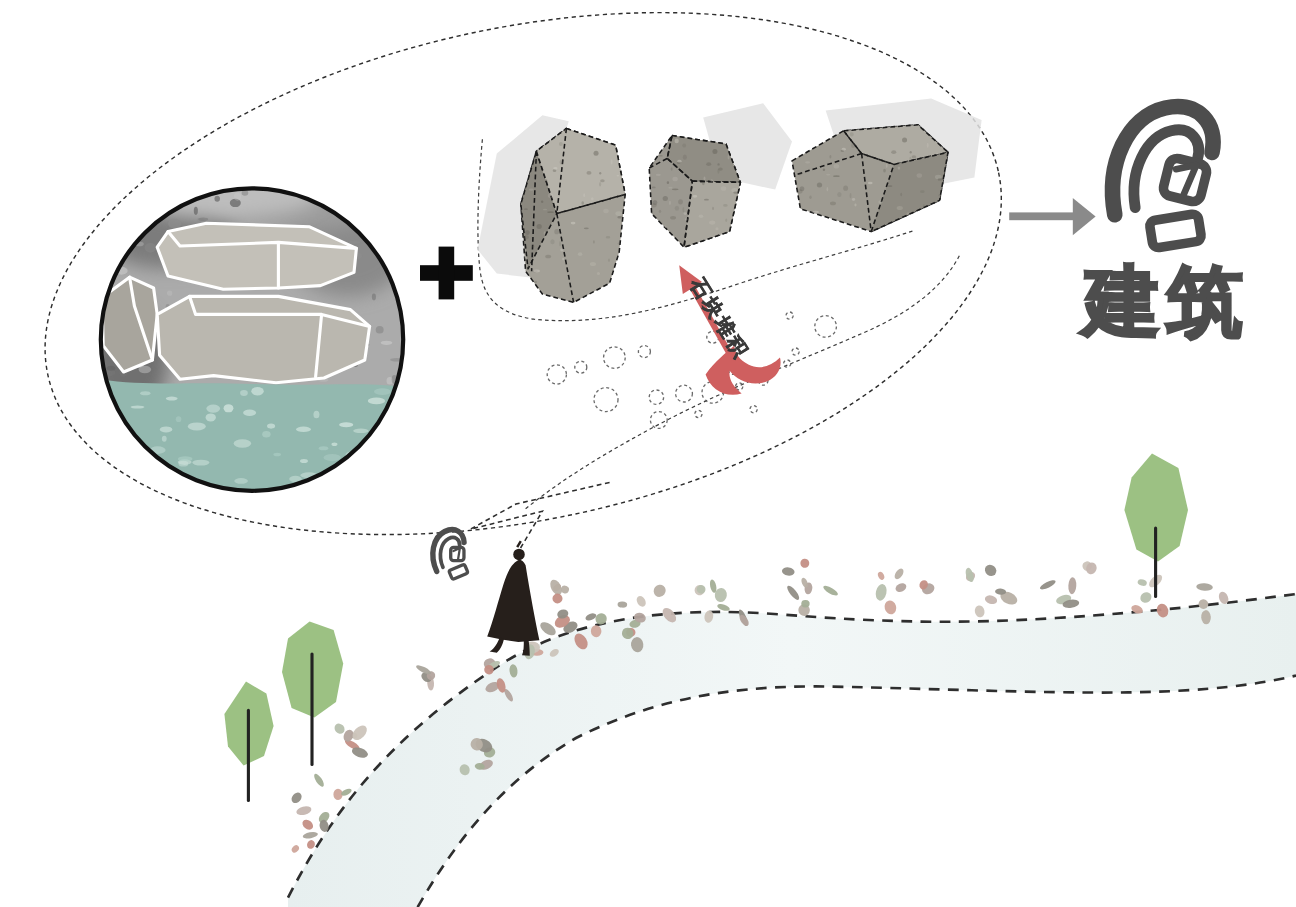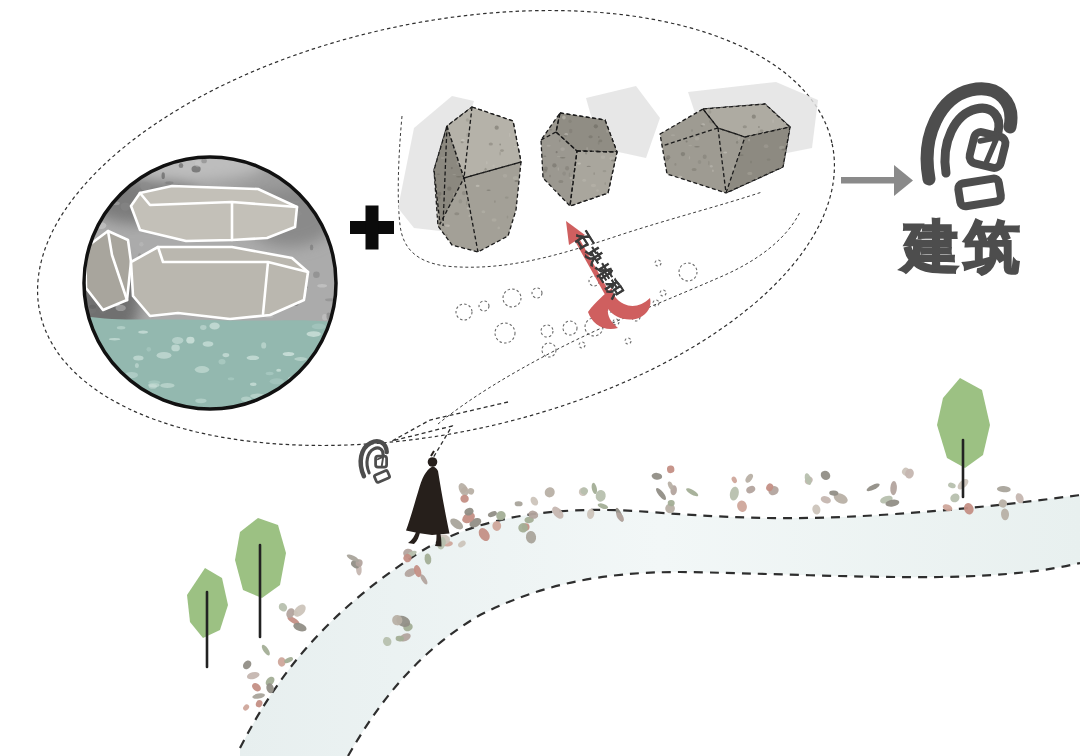--- a/index.html
+++ b/index.html
@@ -12,21 +12,21 @@
     --ink:#4d4d4d; --dash:#2e2e2e; --accent-red:#cf5f5f;
     --tree-green:#9cc183; --water-teal:#93b8af; --river-fill:#ecf3f3;
   }
   .dashline{stroke:var(--dash);fill:none;}
   .tree-leaf{fill:var(--tree-green);}
   .accent-fill{fill:var(--accent-red);}
   .accent-stroke{stroke:var(--accent-red);}
 
   .label-cn{position:absolute;font-weight:bold;color:var(--ink);}
   #result-label{
-    left:903px;top:216px;font-size:56px;line-height:1.1;letter-spacing:5px;
+    left:903px;top:216px;font-size:64px;line-height:1.1;letter-spacing:5px;
     -webkit-text-stroke:2.5px var(--ink);white-space:nowrap;
   }
   #stack-label{
     left:589px;top:227px;font-size:17px;color:#3a3a3a;
     transform:rotate(58deg);transform-origin:0 0;letter-spacing:2px;
     -webkit-text-stroke:0.5px #3a3a3a;white-space:nowrap;
   }
 </style>
 </head>
 <body>

